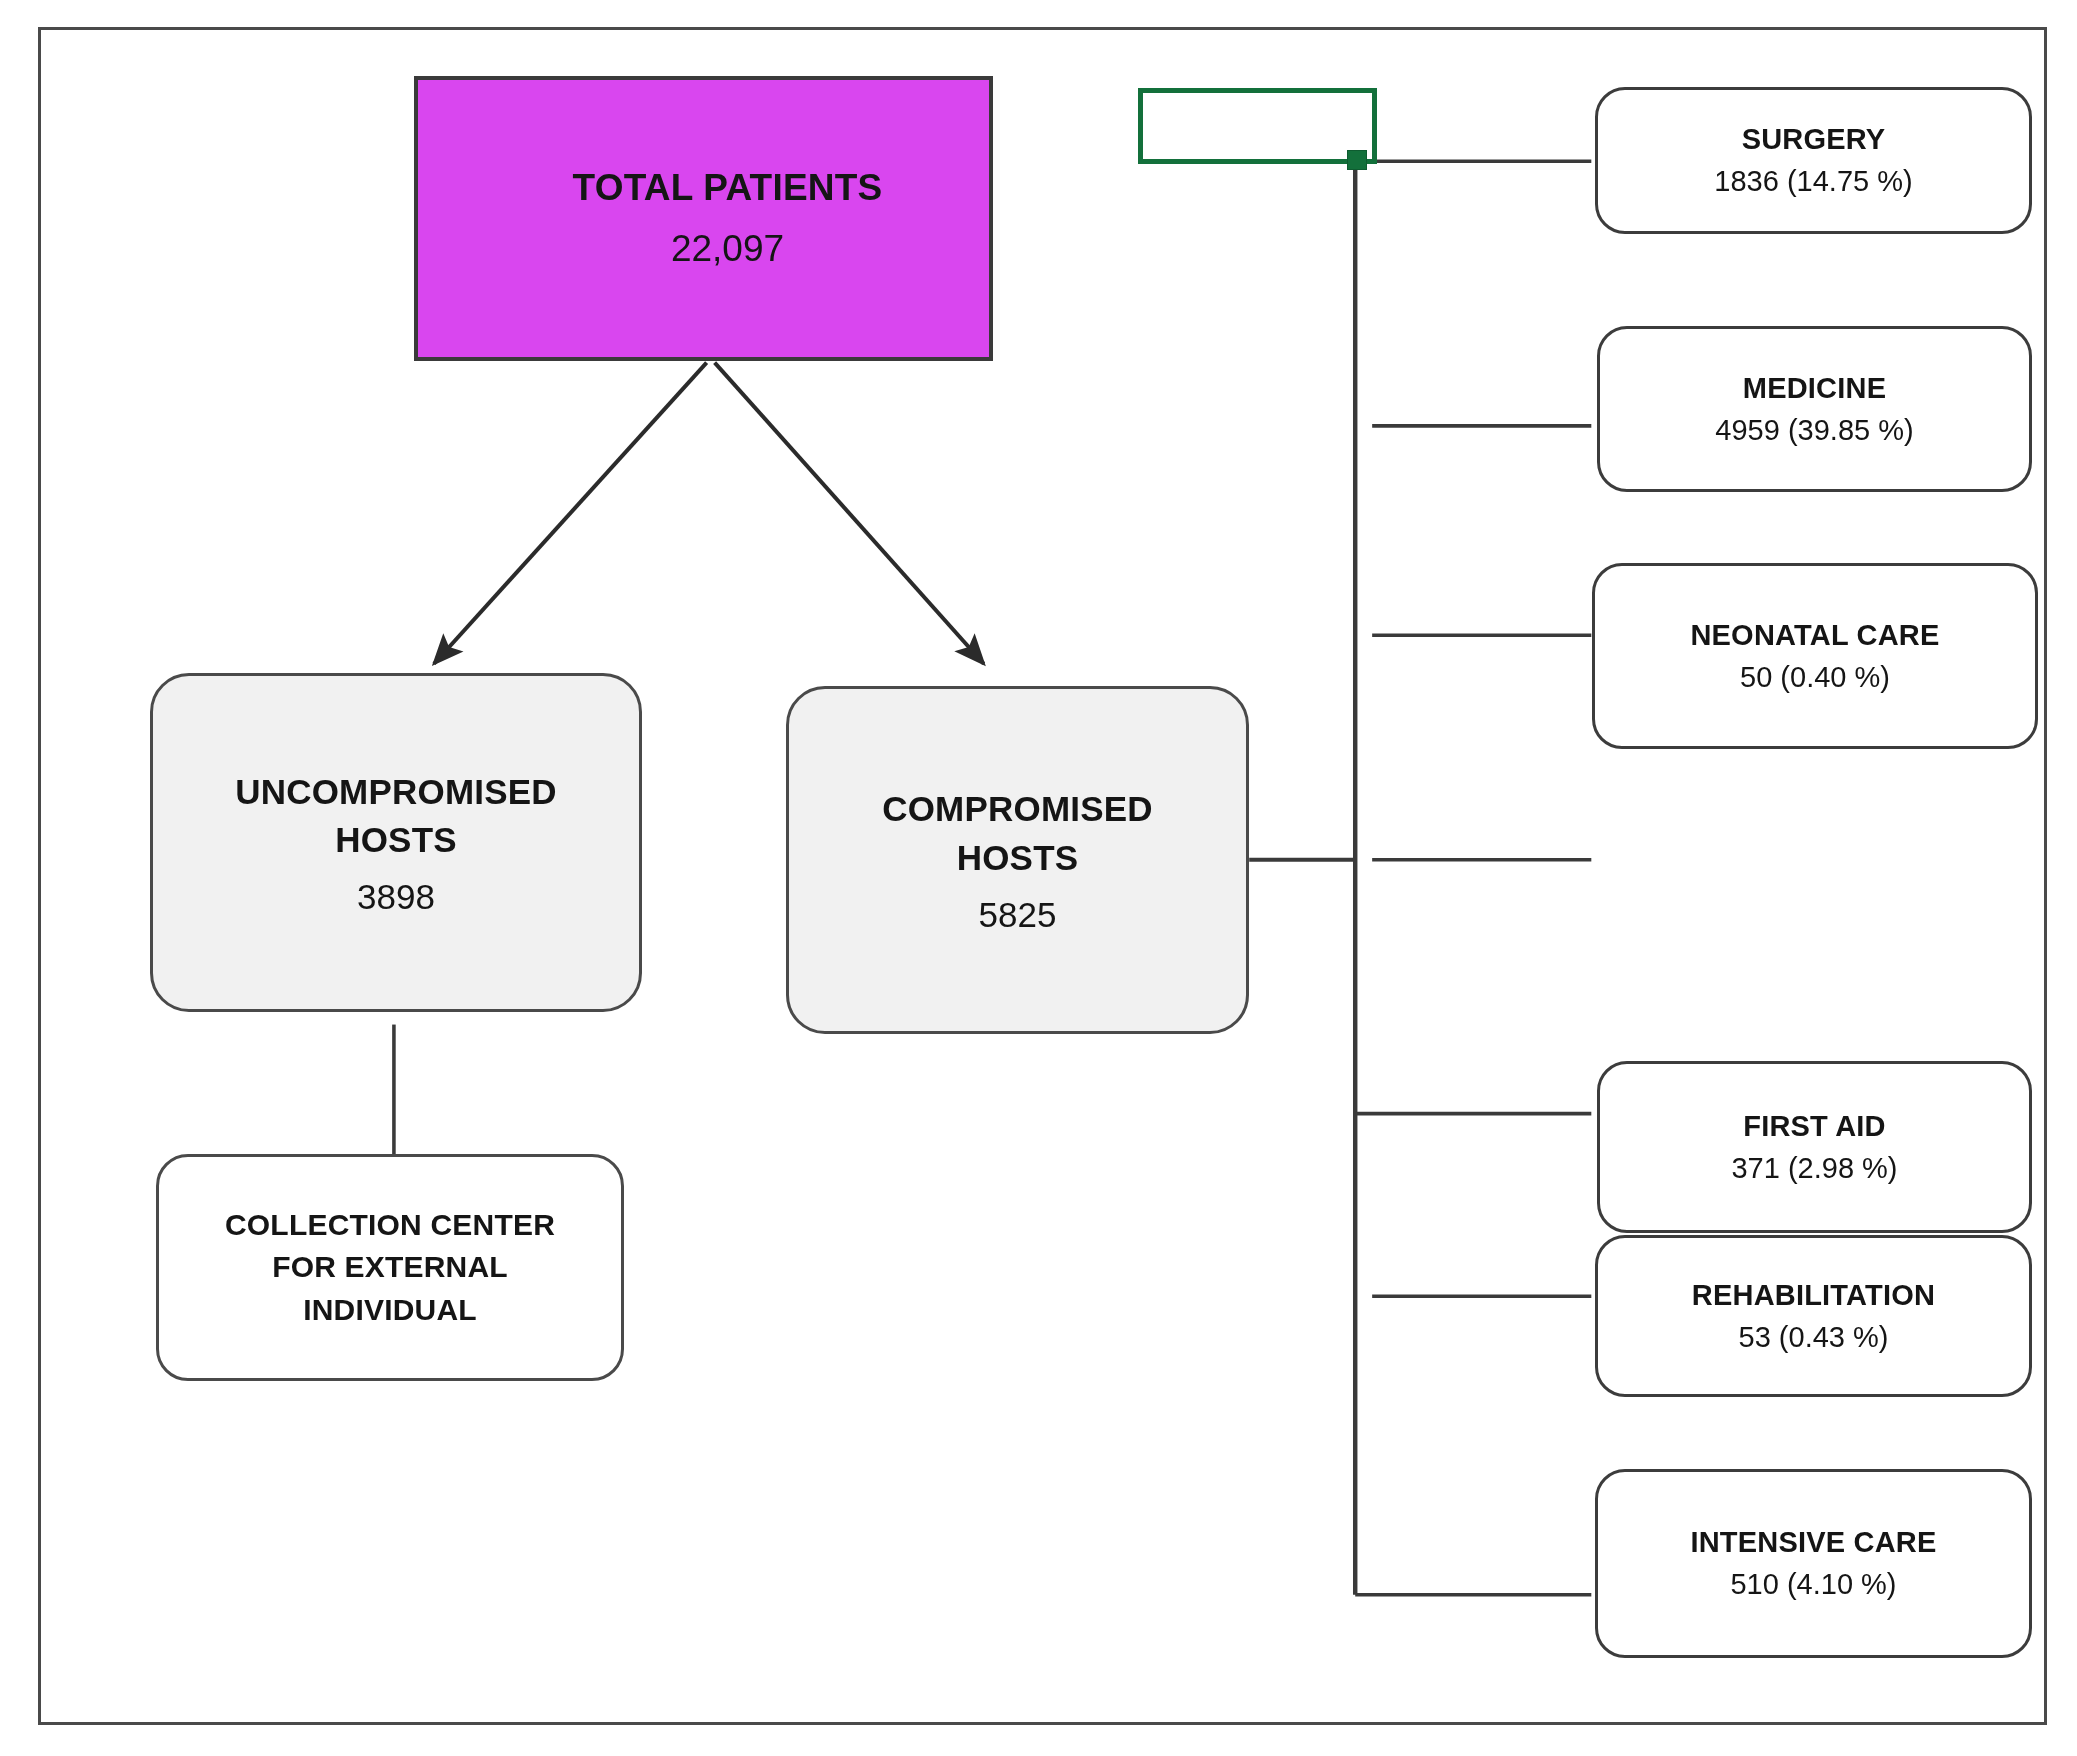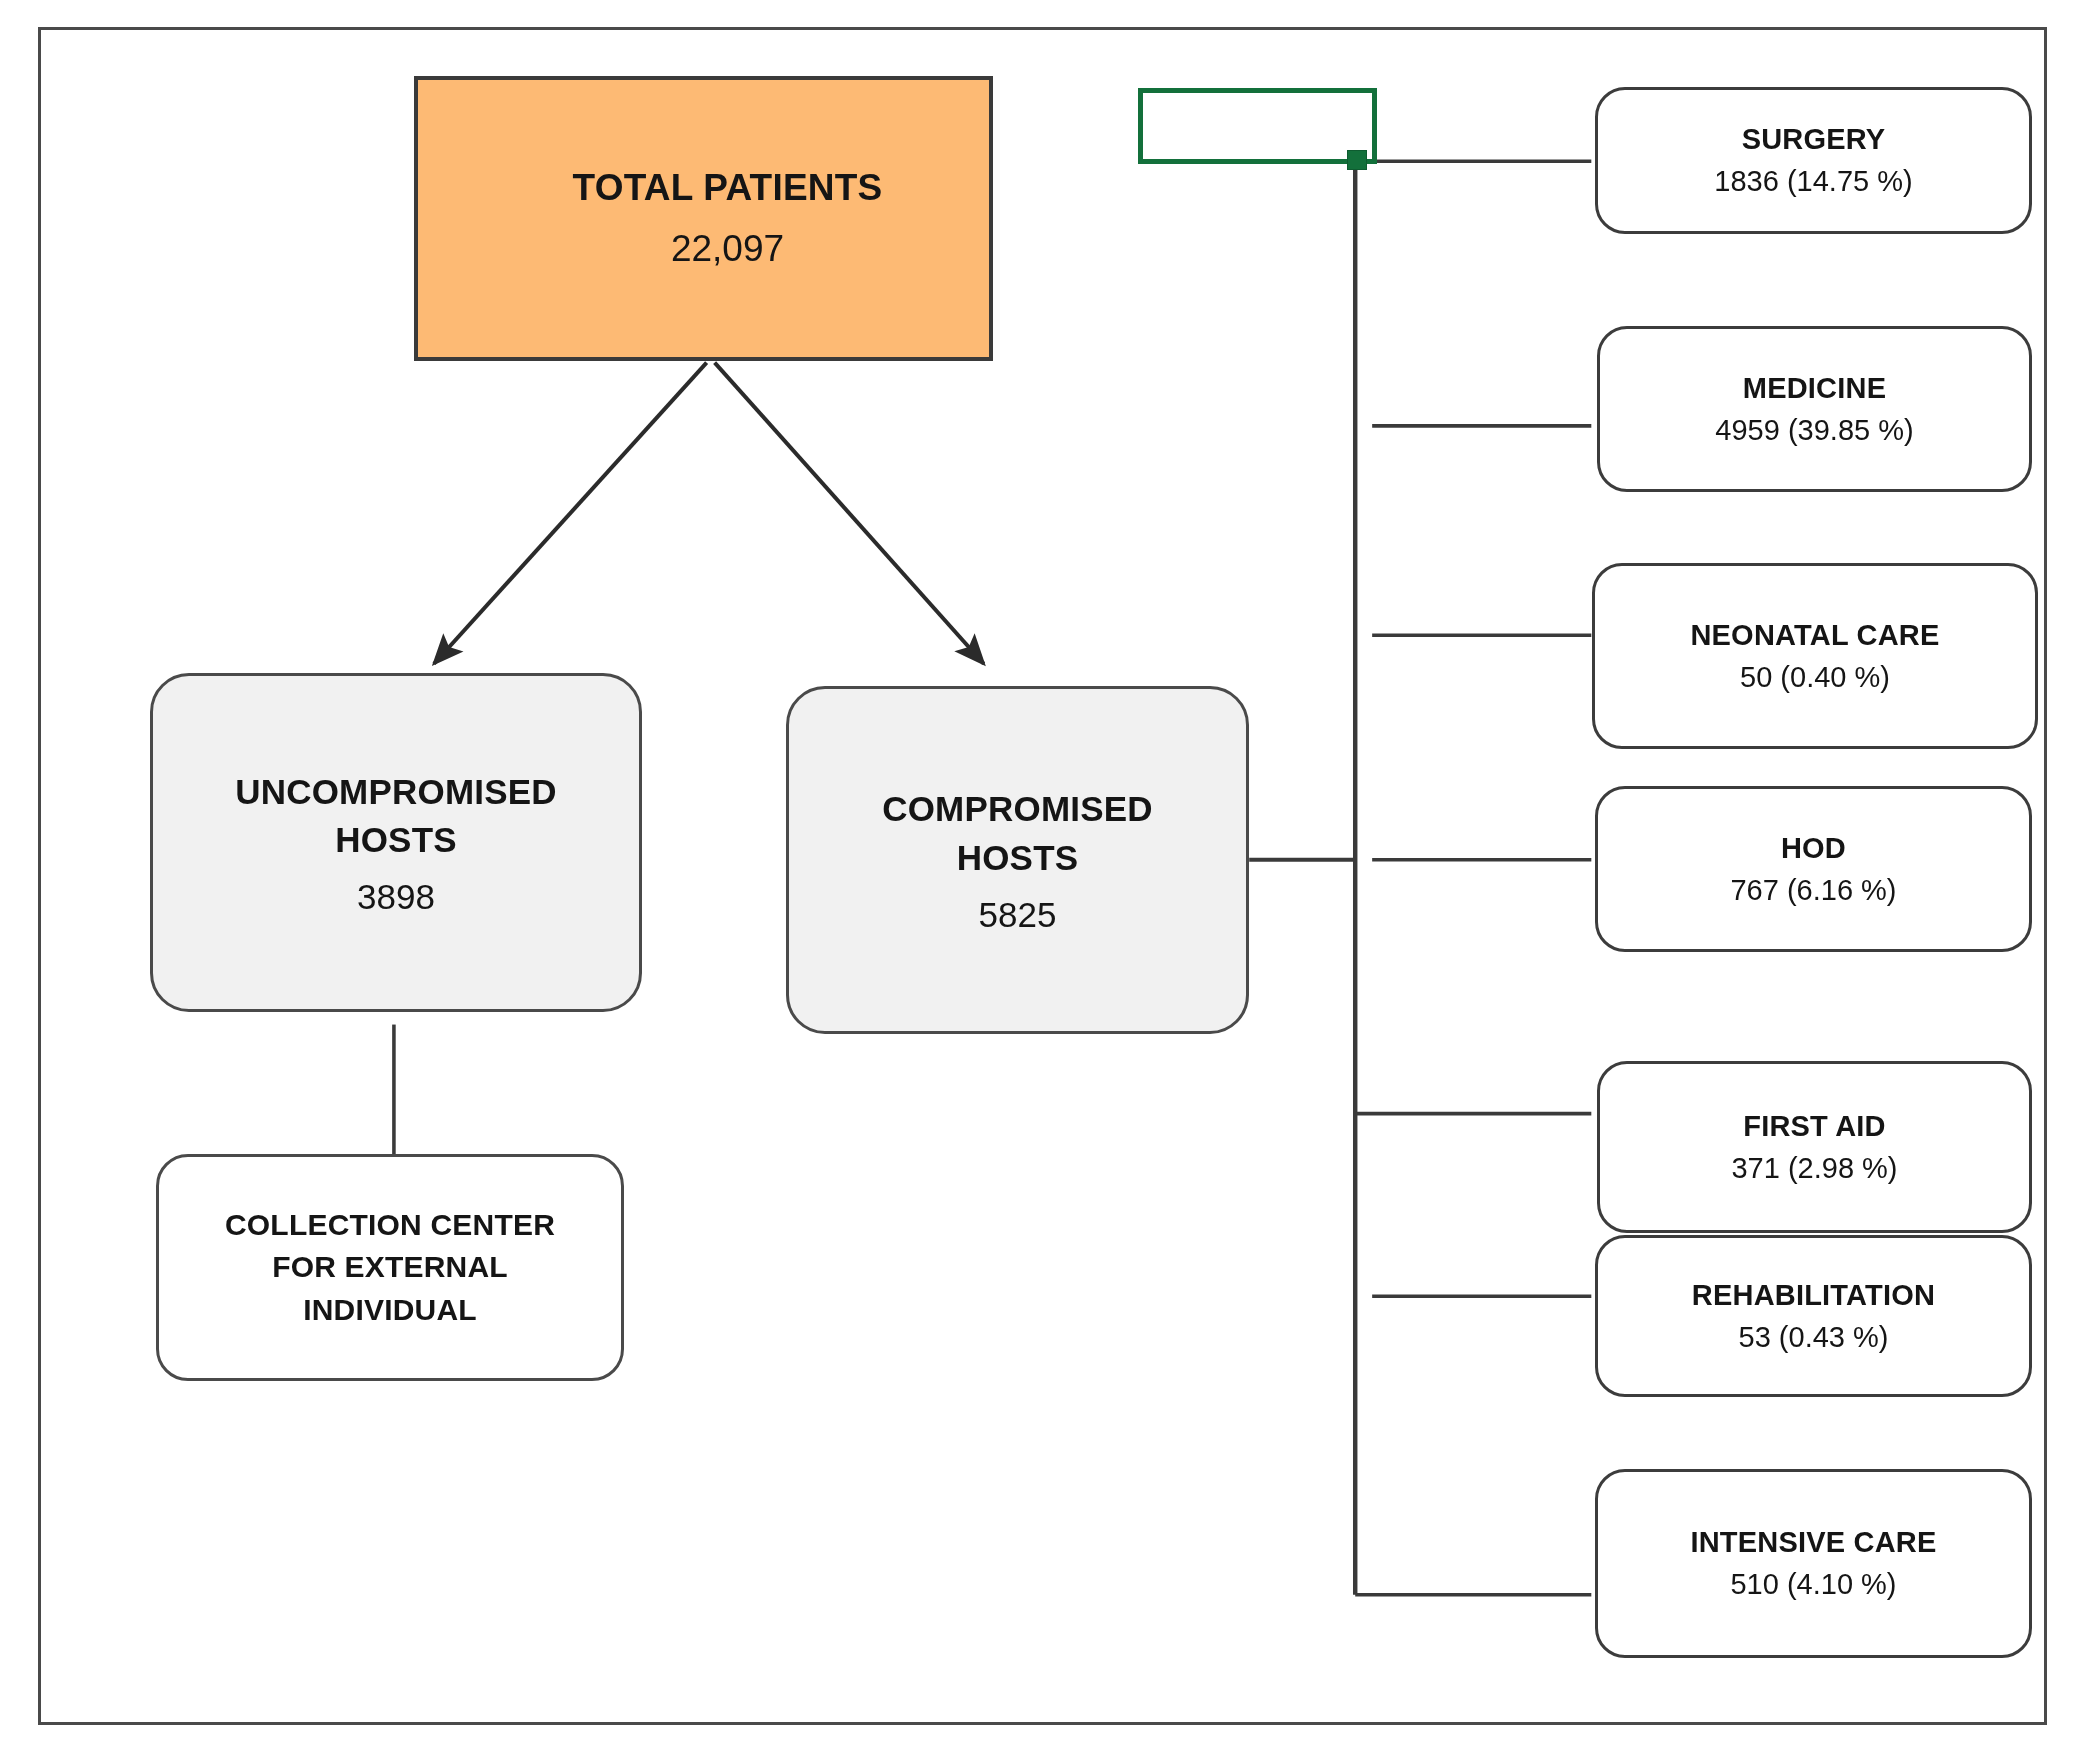--- a/index.html
+++ b/index.html
@@ -58,21 +58,21 @@
   .node .value {
     font-weight: normal;
   }
 
   
   #node-total-patients {
     left: 414px;
     top: 76px;
     width: 579px;
     height: 285px;
-    background: #fdba74;
+    background: #d946ef;
     border: 4.5px solid #3a3a3a;
     border-radius: 0;
     padding-left: 48px;
   }
   #node-total-patients .title { font-size: 37px; margin-bottom: 19.6px; }
   #node-total-patients .value { font-size: 37px; }
 
   
   .host-node {
     background: #f1f1f1;
@@ -205,24 +205,20 @@
   <div class="node dept-node" style="left:1597px; top:326px; width:435px; height:166px;">
     <div class="title">MEDICINE</div>
     <div class="value">4959 (39.85 %)</div>
   </div>
 
   <div class="node dept-node" style="left:1592px; top:563px; width:446px; height:186px;">
     <div class="title">NEONATAL CARE</div>
     <div class="value">50 (0.40 %)</div>
   </div>
 
-  <div class="node dept-node" style="left:1595px; top:786px; width:437px; height:166px;">
-    <div class="title">HOD</div>
-    <div class="value">767 (6.16 %)</div>
-  </div>
 
   <div class="node dept-node" style="left:1597px; top:1041px; width:435px; height:172px;margin-top:20px;">
     <div class="title">FIRST AID</div>
     <div class="value">371 (2.98 %)</div>
   </div>
 
   <div class="node dept-node" style="left:1595px; top:1235px; width:437px; height:162px;">
     <div class="title">REHABILITATION</div>
     <div class="value">53 (0.43 %)</div>
   </div>

